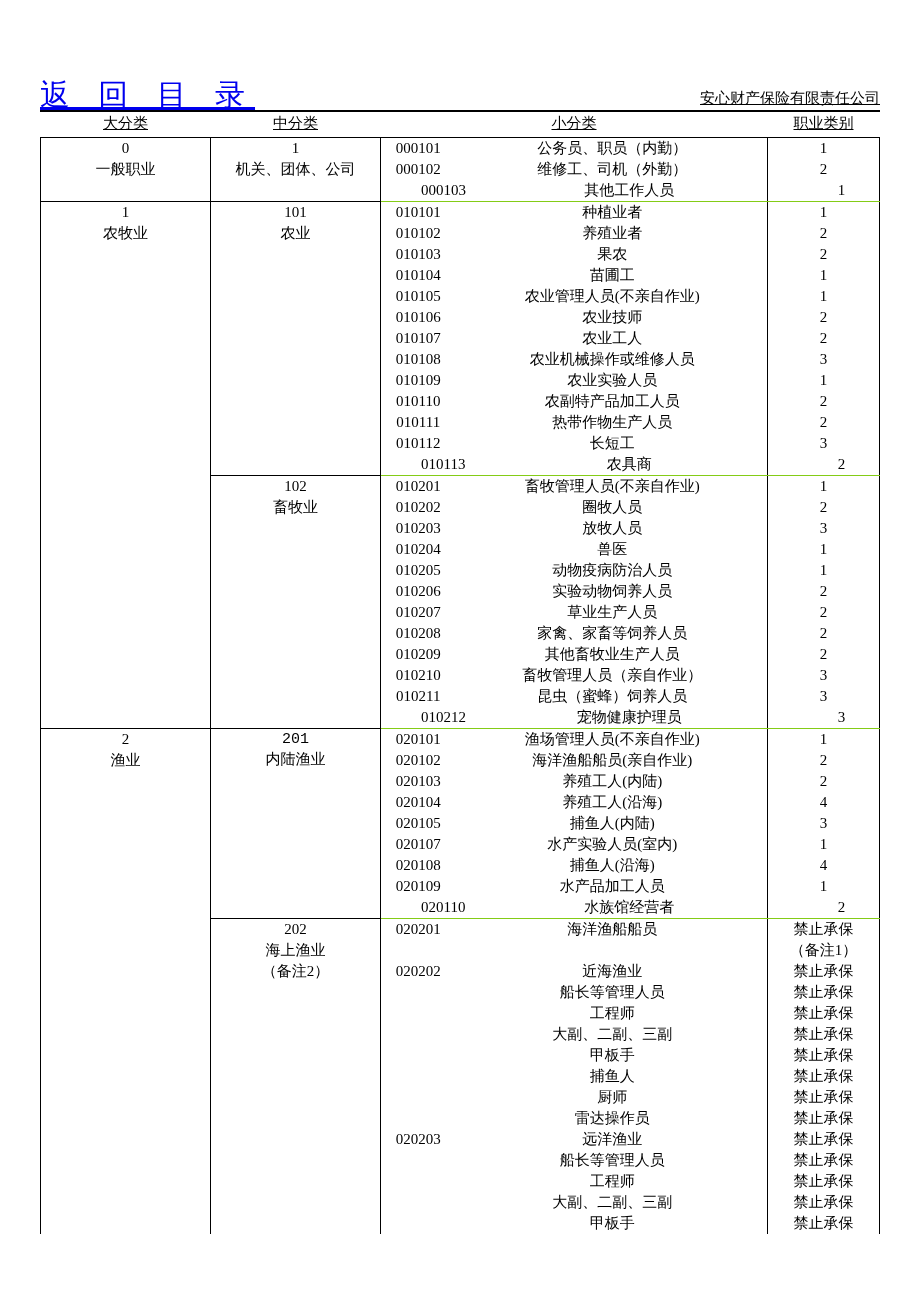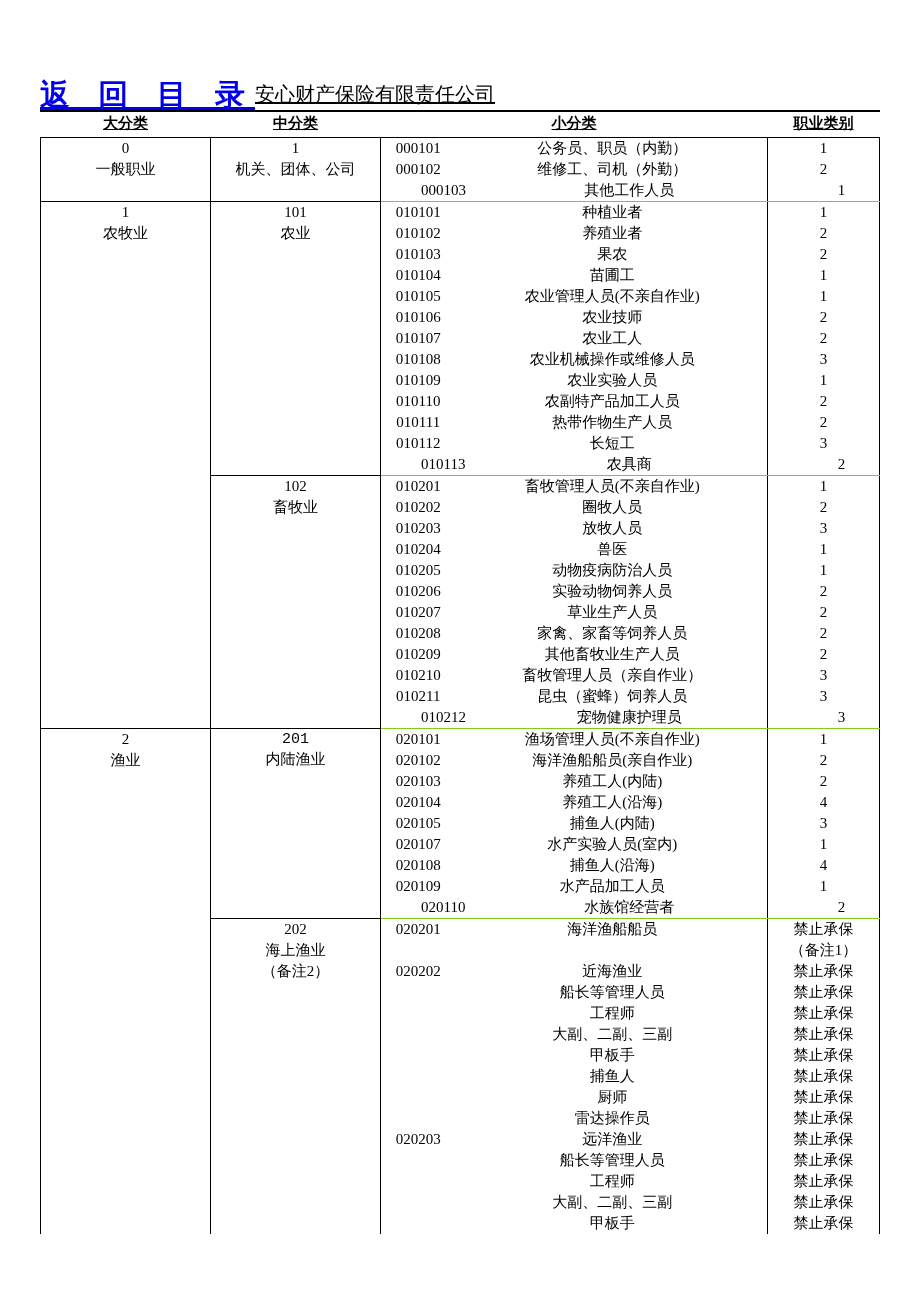--- a/index.html
+++ b/index.html
@@ -1,27 +1,27 @@
 <!DOCTYPE html>
 <html><head>
 <meta charset="utf-8">
 <style>
   html,body{margin:0;padding:0;background:#fff;font-family:"SimSun","宋体","Songti SC","Times New Roman",serif;color:#000;}
   .page{width:920px;margin:0 auto;padding:80px 40px 40px 40px;box-sizing:border-box;}
   .header{display:flex;align-items:flex-end;border-bottom:2px solid #000;}
-  .back-link{font-family:"SimHei","黑体","Heiti SC",sans-serif;font-size:30px;font-weight:bold;color:#0000ee;text-decoration:underline;letter-spacing:10px;line-height:1;cursor:pointer;user-select:none;padding-bottom:0;}
-  .company{flex:1;text-align:left;font-size:20px;text-decoration:underline;padding-bottom:2px;}
+  .back-link{font-family:"SimHei","黑体","Heiti SC",sans-serif;font-size:30px;font-weight:normal;color:#0000ee;text-decoration:underline;letter-spacing:10px;line-height:1;cursor:pointer;user-select:none;padding-bottom:0;}
+  .company{flex:1;text-align:right;font-size:15px;text-decoration:underline;padding-bottom:2px;}
   .table-wrap{}
   table{border-collapse:collapse;width:100%;table-layout:fixed;}
   col.c1{width:170px;}
   col.c2{width:170px;}
   col.c3{width:75px;}
   col.c4{width:auto;}
   col.c5{width:112px;}
-  th{font-size:15px;font-weight:bold;text-decoration:underline;text-align:center;padding:2px 0 4px 0;border-bottom:1px solid #000;}
+  th{font-size:15px;font-weight:normal;text-decoration:underline;text-align:center;padding:2px 0 4px 0;border-bottom:1px solid #000;}
   td{font-size:15px;line-height:21px;padding:0 4px;vertical-align:top;}
   td.maj,td.mid{text-align:center;border-left:1px solid #000;border-right:1px solid #000;}
   td.code{text-align:center;border-right:none;margin-top:9px;}
   td.name{text-align:center;padding-left:6px;border-right:1px solid #000;}
   td.cat{text-align:center;border-right:1px solid #000;}
   tr.last-in-group td{border-bottom:1px solid #84cc16;padding-left:40px;}
 </style>
 </head>
 <body>
 <div class="page">

